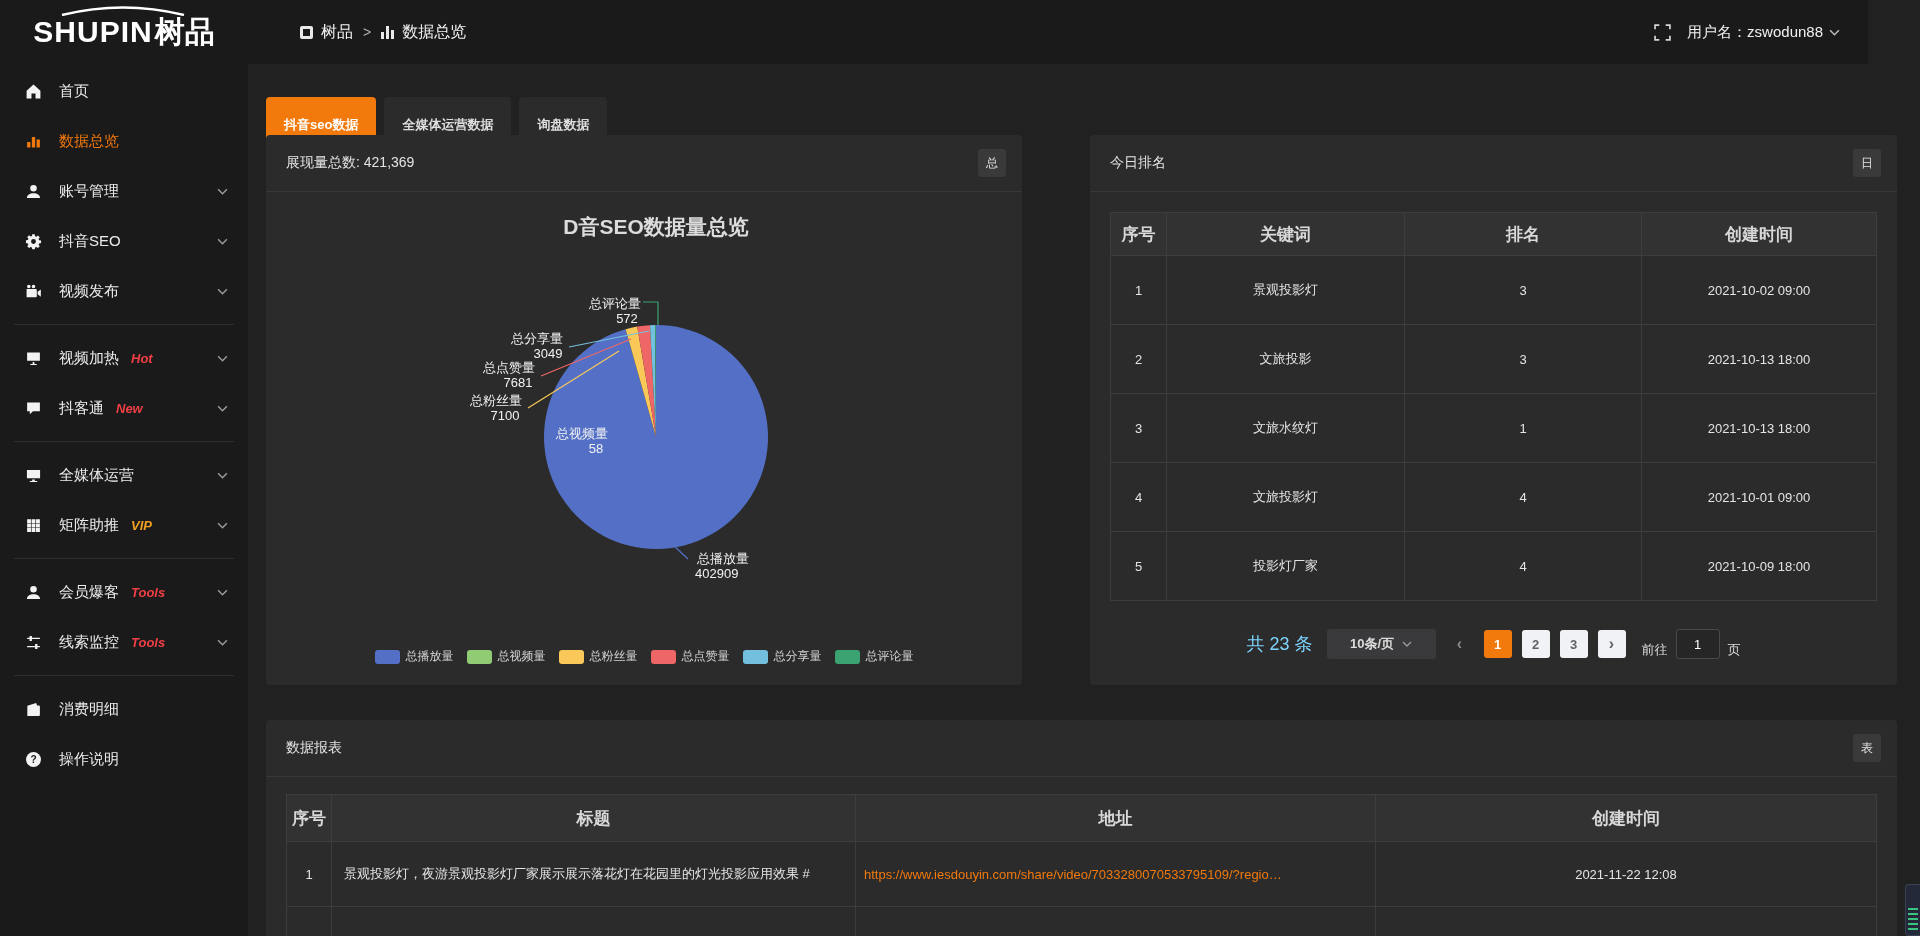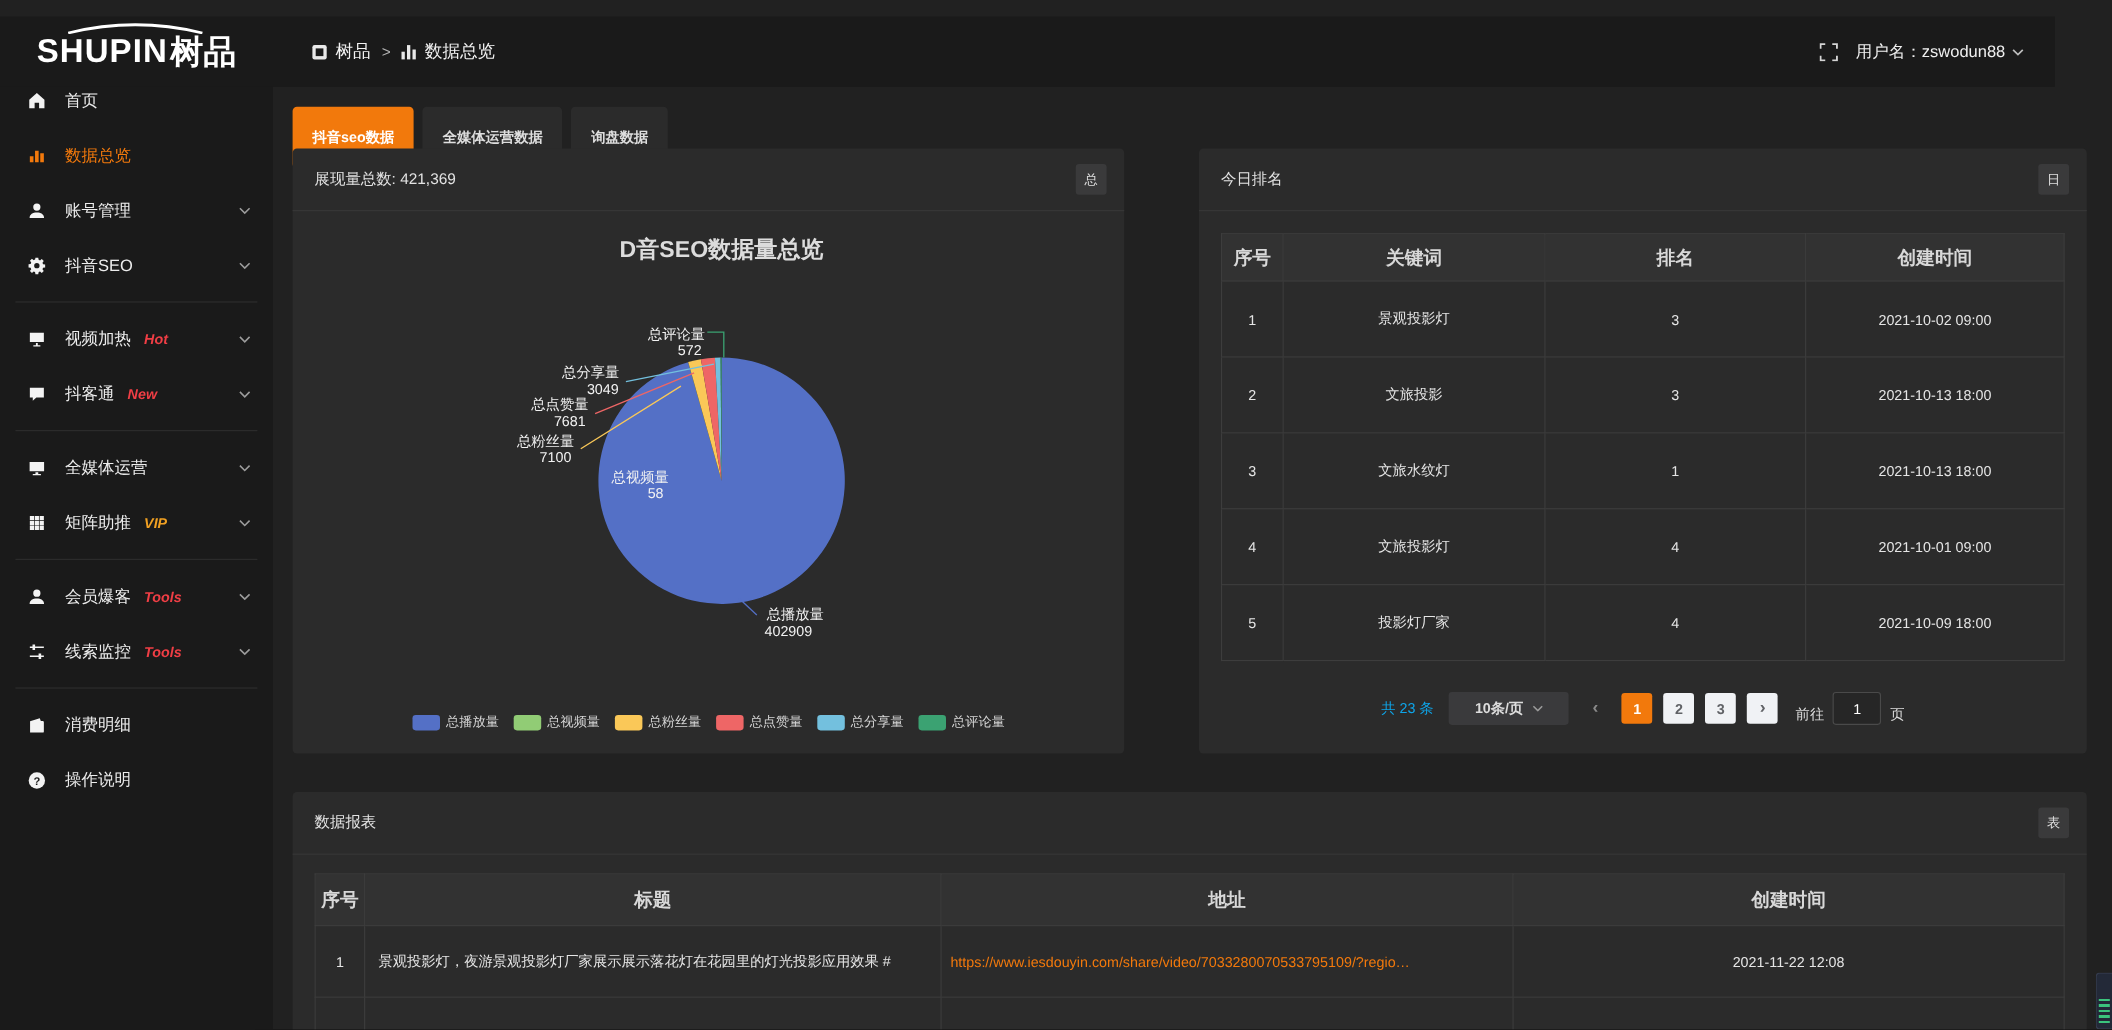--- a/index.html
+++ b/index.html
@@ -1,21 +1,21 @@
 <!DOCTYPE html>
 <html><head>
 <meta charset="utf-8">
 <style>
   * { margin:0; padding:0; box-sizing:border-box; }
   html,body { background:#141414; }
   body { font-family:"Liberation Sans", sans-serif; }
   .app { position:relative; width:1920px; height:936px; background:#212121; overflow:hidden; color:#e8e8e8; }
 
   
-  .header { position:absolute; left:0; top:15px; width:1868px; height:64px; background:#1a1a1a; display:flex; align-items:center; z-index:5; }
+  .header { position:absolute; left:0; top:0; width:1868px; height:64px; background:#1a1a1a; display:flex; align-items:center; z-index:5;gap:16px; }
   .logo { width:248px; display:flex; align-items:center; justify-content:center; gap:2px; cursor:pointer; }
   .logo-arc { position:absolute; left:58px; top:6px; }
   .logo-en { font-size:30px; font-weight:bold; color:#fff; letter-spacing:1px; font-family:"Liberation Sans", sans-serif; }
   .logo-cn { font-size:30px; font-weight:bold; color:#fff; }
   .breadcrumb { display:flex; align-items:center; margin-left:36px; font-size:16px; color:#f2f2f2; gap:8px; }
   .bc-sq { width:13px; height:13px; background:#e9e9e9; border-radius:2px; display:inline-block; position:relative; }
   .bc-sq::after{ content:""; position:absolute; left:3px; top:3px; width:7px; height:7px; background:#1a1a1a; }
   .bc-bars { display:inline-flex; align-items:flex-end; gap:2px; height:13px; }
   .bc-bars i { display:block; width:3px; background:#e9e9e9; }
   .bc-bars i:nth-child(1){height:7px;} .bc-bars i:nth-child(2){height:13px;} .bc-bars i:nth-child(3){height:9px;}
@@ -70,21 +70,21 @@
   .rank-table td { height:69px; }
   .report-table { margin-top:17px; }
   .report-table th { height:47px; }
   .report-table td { height:65px; }
   .report-table td.cell-title { text-align:left; padding:0 12px; }
   .report-table td.cell-url { text-align:left; padding:0 8px; }
   .report-table .link { color:var(--link); cursor:pointer; }
 
   
   .pagination { position:absolute; left:0; right:0; top:494px; display:flex; align-items:center; justify-content:center; gap:10px; }
-  .pg-total { font-size:13px; color:#0ea5e9; margin-right:4px; }
+  .pg-total { font-size:18px; color:#7dd3fc; margin-right:4px; }
   .pg-size { width:109px; height:30px; background:#3a3a3c; border-radius:3px; display:flex; align-items:center; justify-content:center; gap:8px; font-size:13px; font-weight:bold; color:#dcdcdc; cursor:pointer; }
   .pg-btn { width:28px; height:28px; border:none; border-radius:3px; font-size:13px; font-weight:bold; cursor:pointer; display:flex; align-items:center; justify-content:center; font-family:inherit; }
   .pg-prev { background:transparent; color:#8a8a8a; font-size:16px; }
   .pg-next { background:#f0f2f5; color:#606266; font-size:16px; }
   .pg-page { background:#f0f2f5; color:#606266; }
   .pg-page.active { background:var(--accent); color:#fff; }
   .pg-goto { display:flex; align-items:flex-end; gap:8px; font-size:13px; color:#dcdcdc; margin-left:6px; }
   .pg-input { width:44px; height:30px; background:#262626; border:1px solid #4a4a4a; border-radius:3px; color:#fff; text-align:center; font-size:13px; font-family:inherit; }
 
   
@@ -166,20 +166,33 @@
           </svg>
         </span>
       </div>
       <div class="side-item">
         <span class="s-icon">
           <svg width="17" height="17" viewBox="0 0 16 16">
             <path d="M6.8 1.2h2.4l.3 1.8c.4.1.8.3 1.2.5l1.5-1.1 1.7 1.7-1.1 1.5c.2.4.4.8.5 1.2l1.8.3v2.4l-1.8.3c-.1.4-.3.8-.5 1.2l1.1 1.5-1.7 1.7-1.5-1.1c-.4.2-.8.4-1.2.5l-.3 1.8H6.8l-.3-1.8c-.4-.1-.8-.3-1.2-.5l-1.5 1.1-1.7-1.7 1.1-1.5c-.2-.4-.4-.8-.5-1.2l-1.8-.3V6.9l1.8-.3c.1-.4.3-.8.5-1.2L2.1 3.9l1.7-1.7 1.5 1.1c.4-.2.8-.4 1.2-.5zM8 5.7A2.3 2.3 0 108 10.3 2.3 2.3 0 008 5.7z" fill="currentColor"></path>
           </svg>
         </span>
         <span class="s-label">抖音SEO</span>
+        <span class="side-arrow">
+          <svg width="11" height="7" viewBox="0 0 10 6" fill="none" stroke="currentColor" stroke-width="1.3">
+            <path d="M1 1l4 4 4-4"></path>
+          </svg>
+        </span>
+      </div>
+      <div class="side-item">
+        <span class="s-icon">
+          <svg width="17" height="17" viewBox="0 0 16 16">
+            <path d="M3.6 1.6a1.7 1.7 0 110 3.4 1.7 1.7 0 010-3.4zM8 1.6a1.7 1.7 0 110 3.4 1.7 1.7 0 010-3.4zM1.5 5.6h8.6a1 1 0 011 1v5.8a1 1 0 01-1 1H1.5zM11.9 8.2l3-2.2v6.9l-3-2.2z" fill="currentColor"></path>
+          </svg>
+        </span>
+        <span class="s-label">视频发布</span>
         <span class="side-arrow">
           <svg width="11" height="7" viewBox="0 0 10 6" fill="none" stroke="currentColor" stroke-width="1.3">
             <path d="M1 1l4 4 4-4"></path>
           </svg>
         </span>
       </div>
       <hr class="side-divider">
       <div class="side-item">
         <span class="s-icon">
           <svg width="17" height="17" viewBox="0 0 16 16">

